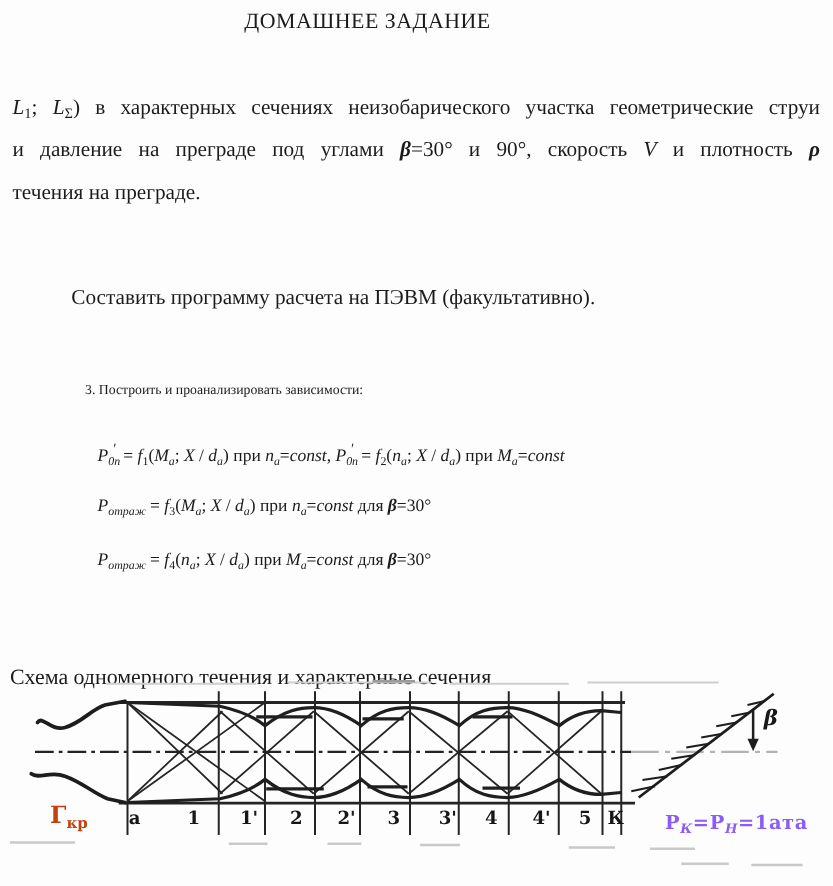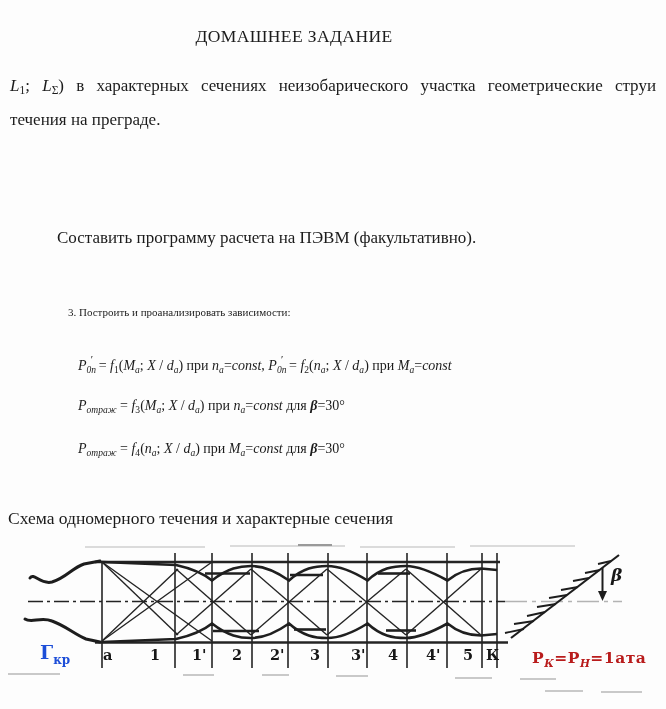--- a/index.html
+++ b/index.html
@@ -6,21 +6,21 @@
   body{background:#ffffff;}
   .page{
     position:relative;
     width:666px;height:709px;
     background:#fdfdfd;
     overflow:hidden;
     font-family:"Liberation Serif", serif;
     color:#1b1b1b;
   }
   .doc-title{
-    position:absolute;top:26px;left:0;width:588px;
+    position:absolute;top:6px;left:0;width:588px;
     text-align:center;
     font-size:17.5px;letter-spacing:0.4px;
   }
   .para{
     position:absolute;left:10px;width:646px;
   }
   .jline{
     display:block;
     white-space:nowrap;
     text-align:justify;
@@ -38,21 +38,21 @@
   .heading-line{
     position:absolute;left:68px;
     font-size:11px;white-space:nowrap;
   }
   .formula{
     position:absolute;left:78px;
     font-size:14px;white-space:nowrap;
     line-height:28px;
   }
   .caption{
-    position:absolute;left:8px;top:508px;
+    position:absolute;left:8px;top:531px;
     font-size:17.5px;white-space:nowrap;
   }
   
   .rt-n{}
   .rt-i{font-style:italic;}
   .rt-b{font-weight:bold;}
   .rt-bi{font-weight:bold;font-style:italic;}
   .rt-sub{font-size:0.68em;vertical-align:-0.3em;}
   .rt-subi{font-size:0.68em;vertical-align:-0.3em;font-style:italic;}
   .rt-subb{font-size:0.68em;vertical-align:-0.35em;font-weight:bold;font-style:italic;}
@@ -66,45 +66,46 @@
   .diagram-svg{position:absolute;left:0;top:0;}
   .sec-label{
     position:absolute;top:646px;
     font-family:"DejaVu Serif", serif;
     font-weight:bold;font-size:14.5px;
     color:#171717;white-space:nowrap;
   }
   .gamma-label{
     position:absolute;left:40px;top:641px;
     font-family:"DejaVu Serif", serif;
-    font-weight:bold;font-size:19px;color:#1d4ed8;
+    font-weight:bold;font-size:19px;color:#c2410c;
   }
   .gamma-label sub{font-size:12px;}
   .beta-label{
     position:absolute;left:611px;top:565px;
     font-family:"DejaVu Serif", serif;
     font-weight:bold;font-style:italic;
     font-size:17px;color:#171717;
   }
   .pressure-label{
     position:absolute;left:532px;top:648px;
     font-family:"DejaVu Serif", serif;
-    font-size:15.5px;color:#b91c1c;letter-spacing:0.5px;
+    font-size:15.5px;color:#8b5cf6;letter-spacing:0.5px;
     white-space:nowrap;
   }
 </style>
 </head>
 <body>
 
 <div class="page">
 
   <div class="doc-title">ДОМАШНЕЕ ЗАДАНИЕ</div>
 
   <div class="para" style="top:69px;">
     <span class="jline"><span class="rt-i">L</span><span class="rt-sub">1</span><span class="rt-n">; </span><span class="rt-i">L</span><span class="rt-sub">Σ</span><span class="rt-n">) в характерных сечениях неизобарического участка геометрические струи</span></span>
+    <span class="jline"><span class="rt-n">и давление на преграде под углами </span><span class="rt-bi">β</span><span class="rt-n">=30° и 90°, скорость </span><span class="rt-i">V</span><span class="rt-n"> и плотность </span><span class="rt-bi">ρ</span></span>
     <span class="jline last"><span class="rt-n">течения на преграде.</span></span>
   </div>
 
   <div class="note-line" style="top:228px;">Составить программу расчета на ПЭВМ (факультативно).</div>
 
   <div class="heading-line" style="top:306px;">3. Построить и проанализировать зависимости:</div>
 
   <div class="formula" style="top:352px;"><span class="rt-i">P</span><span class="rt-subi">0n</span><span class="rt-prime">′</span><span class="rt-n"> = </span><span class="rt-i">f</span><span class="rt-sub">1</span><span class="rt-n">(</span><span class="rt-i">M</span><span class="rt-subi">a</span><span class="rt-n">; </span><span class="rt-i">X</span><span class="rt-n"> / </span><span class="rt-i">d</span><span class="rt-subi">a</span><span class="rt-n">) при </span><span class="rt-i">n</span><span class="rt-subi">a</span><span class="rt-n">=</span><span class="rt-i">const</span><span class="rt-n">, </span><span class="rt-i">P</span><span class="rt-subi">0n</span><span class="rt-prime">′</span><span class="rt-n"> = </span><span class="rt-i">f</span><span class="rt-sub">2</span><span class="rt-n">(</span><span class="rt-i">n</span><span class="rt-subi">a</span><span class="rt-n">; </span><span class="rt-i">X</span><span class="rt-n"> / </span><span class="rt-i">d</span><span class="rt-subi">a</span><span class="rt-n">) при </span><span class="rt-i">M</span><span class="rt-subi">a</span><span class="rt-n">=</span><span class="rt-i">const</span></div>
   <div class="formula" style="top:392px;"><span class="rt-i">P</span><span class="rt-subi">отраж</span><span class="rt-n"> = </span><span class="rt-i">f</span><span class="rt-sub">3</span><span class="rt-n">(</span><span class="rt-i">M</span><span class="rt-subi">a</span><span class="rt-n">; </span><span class="rt-i">X</span><span class="rt-n"> / </span><span class="rt-i">d</span><span class="rt-subi">a</span><span class="rt-n">) при </span><span class="rt-i">n</span><span class="rt-subi">a</span><span class="rt-n">=</span><span class="rt-i">const</span><span class="rt-n"> для </span><span class="rt-bi">β</span><span class="rt-n">=30°</span></div>
   <div class="formula" style="top:435px;"><span class="rt-i">P</span><span class="rt-subi">отраж</span><span class="rt-n"> = </span><span class="rt-i">f</span><span class="rt-sub">4</span><span class="rt-n">(</span><span class="rt-i">n</span><span class="rt-subi">a</span><span class="rt-n">; </span><span class="rt-i">X</span><span class="rt-n"> / </span><span class="rt-i">d</span><span class="rt-subi">a</span><span class="rt-n">) при </span><span class="rt-i">M</span><span class="rt-subi">a</span><span class="rt-n">=</span><span class="rt-i">const</span><span class="rt-n"> для </span><span class="rt-bi">β</span><span class="rt-n">=30°</span></div>

